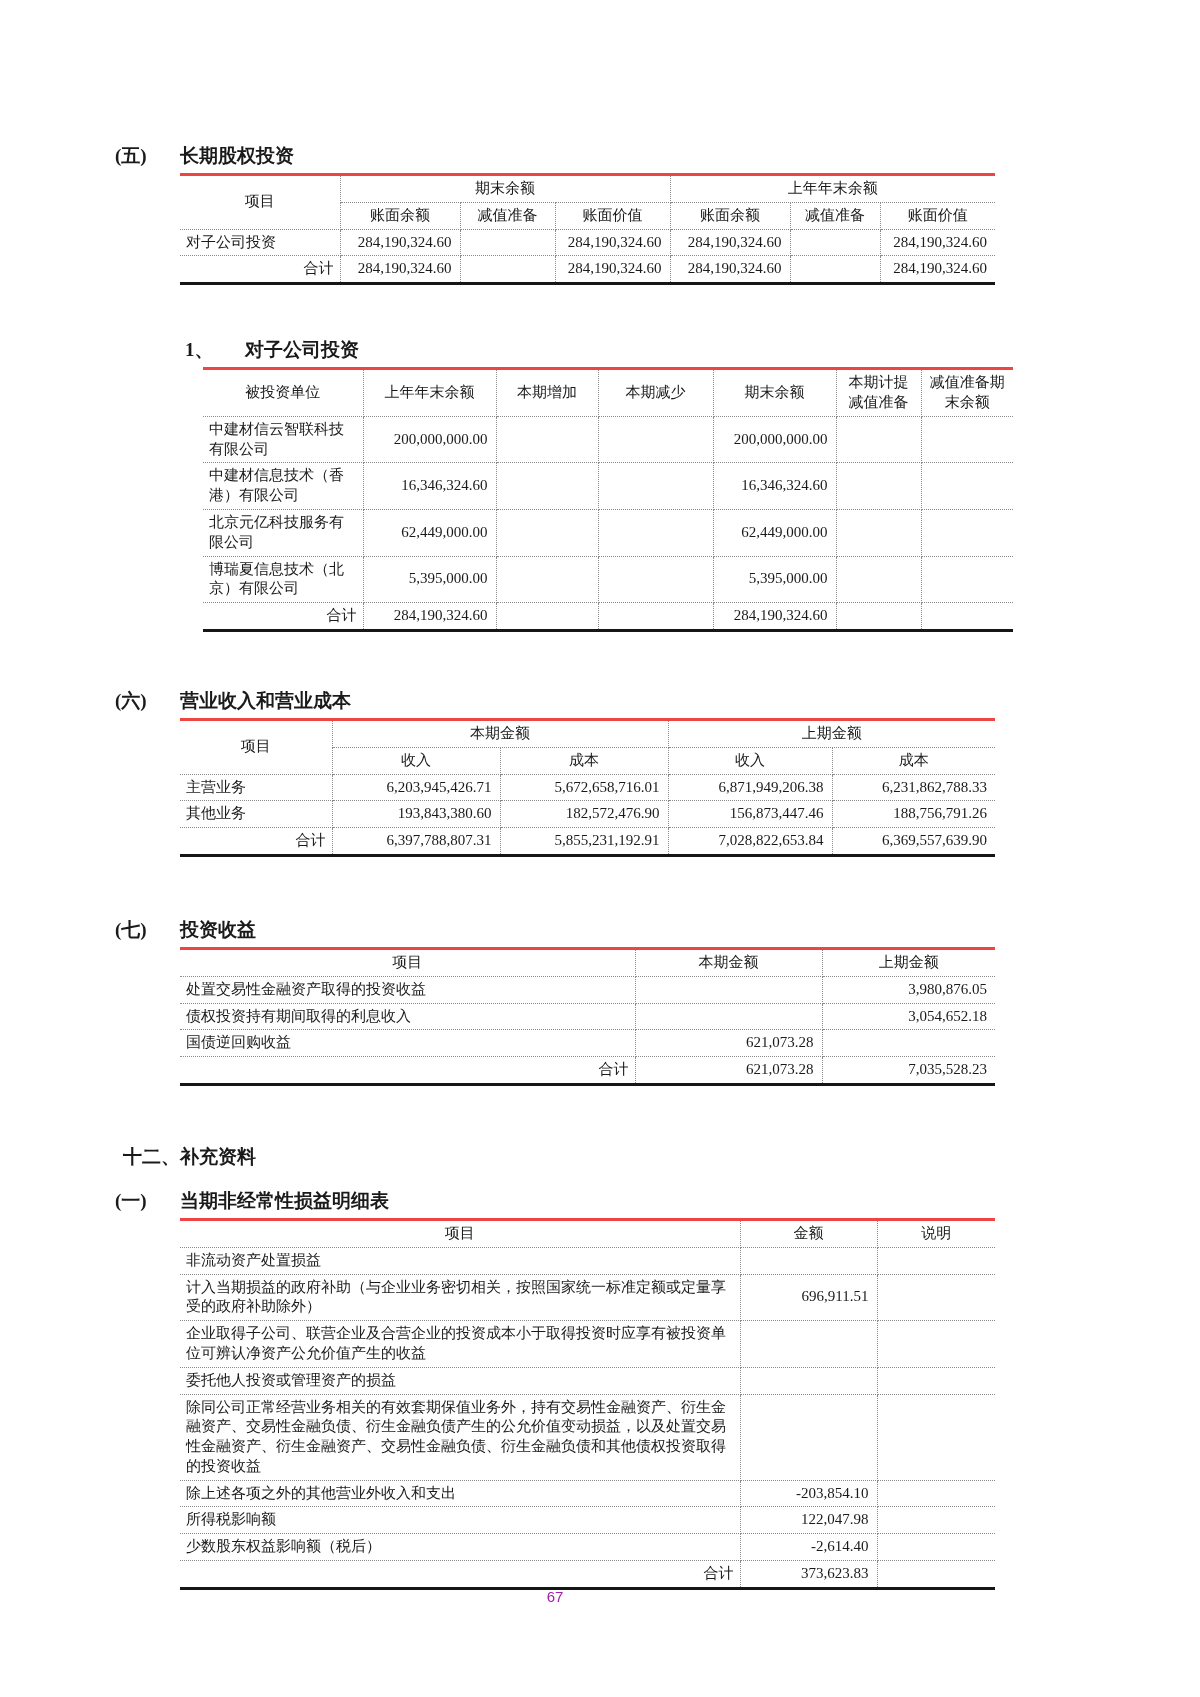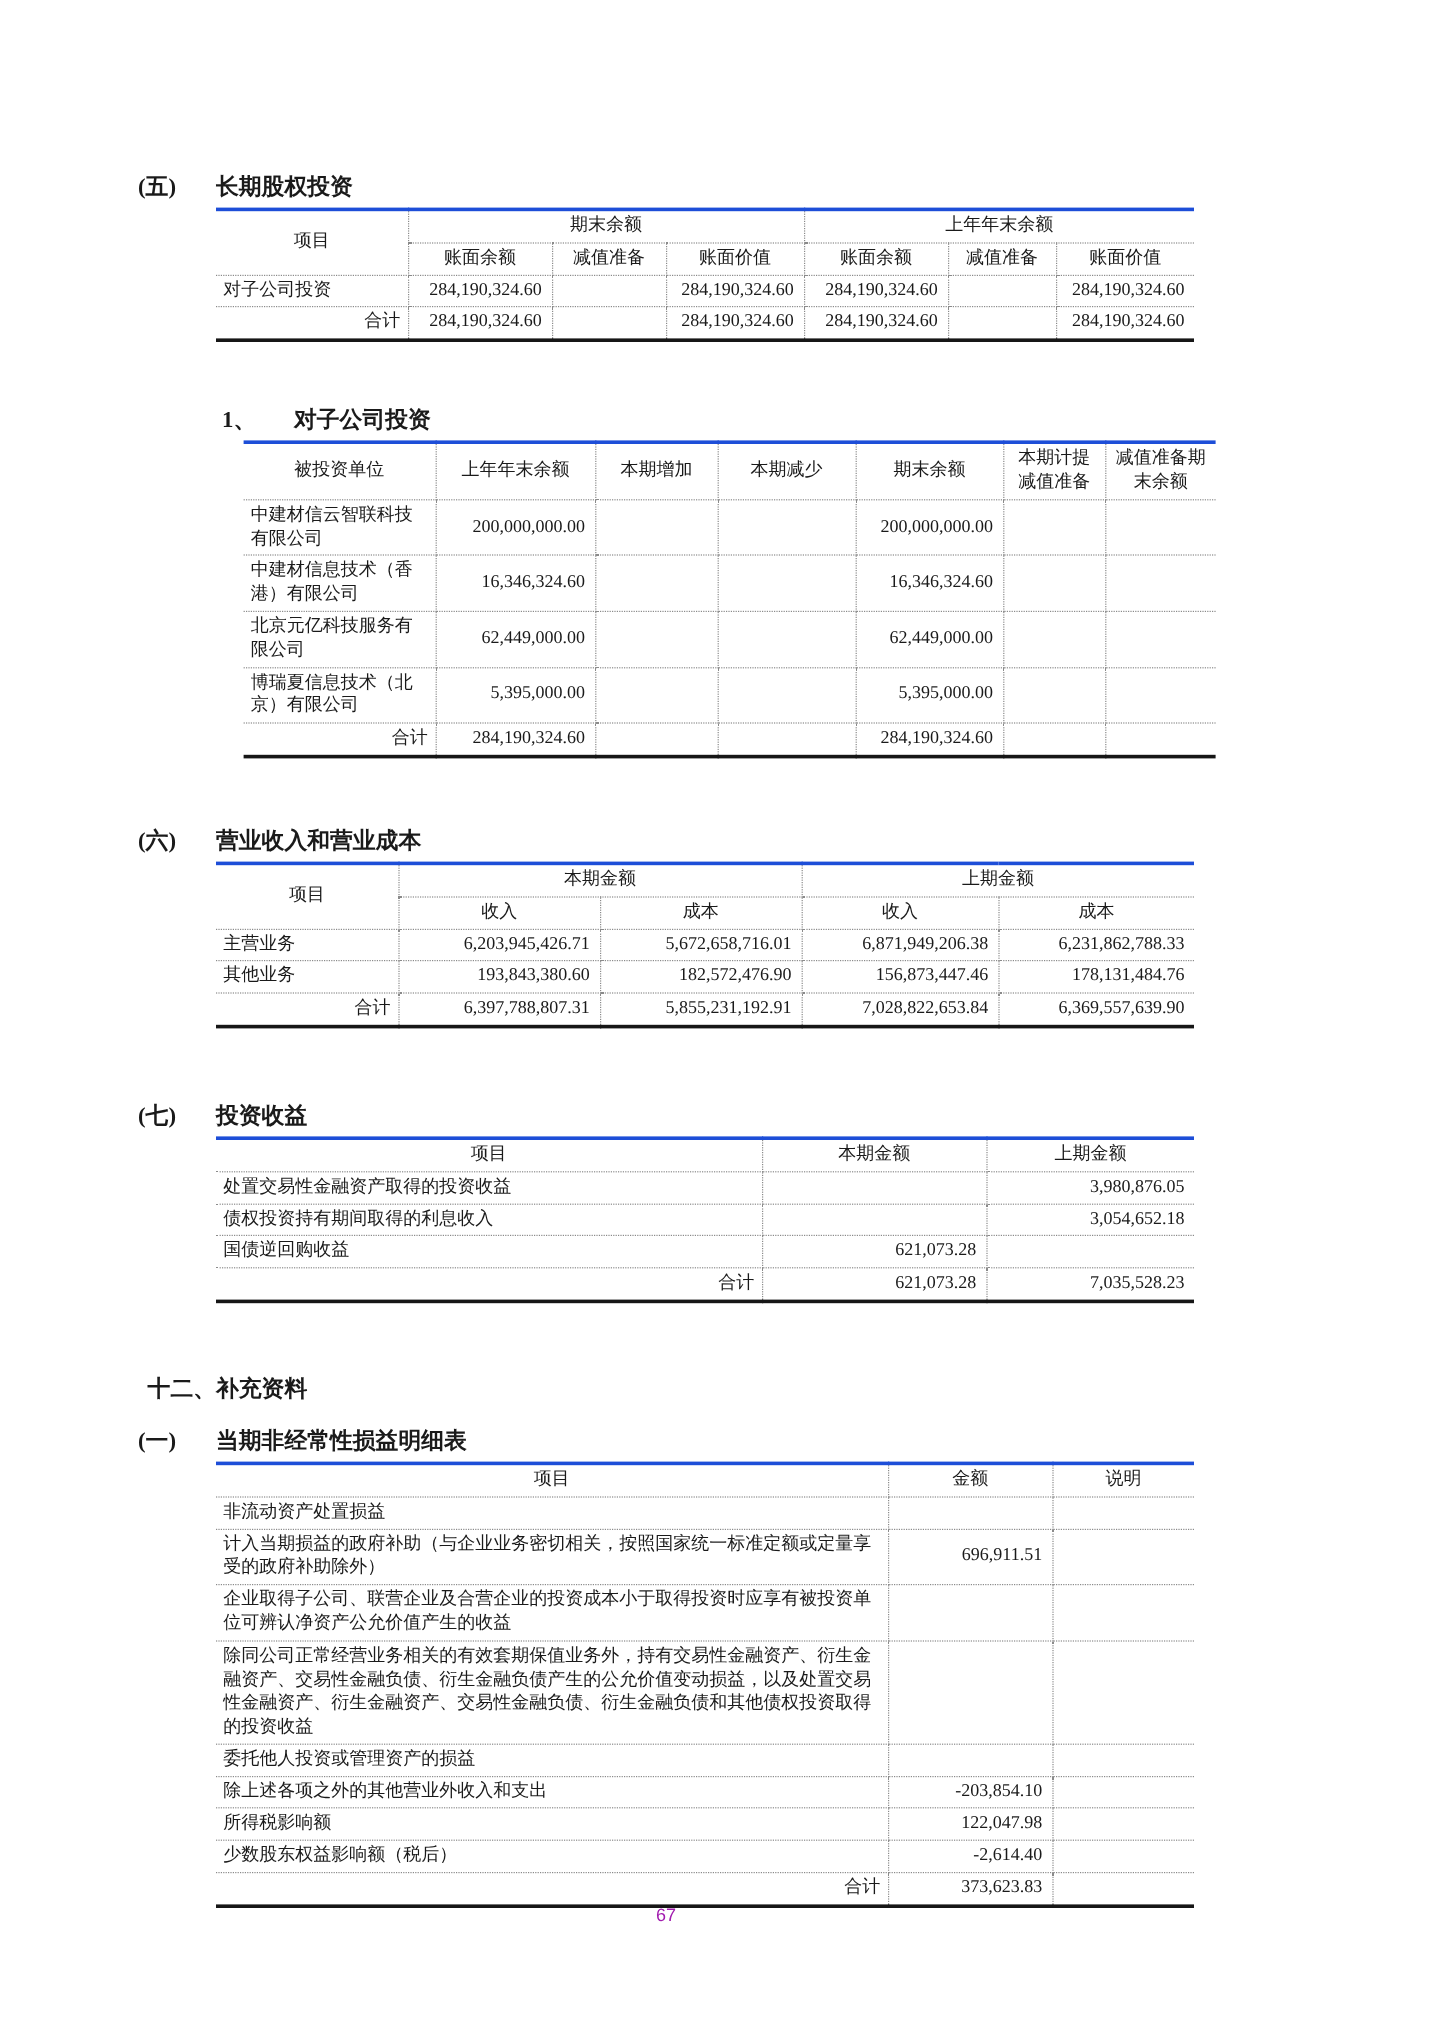--- a/index.html
+++ b/index.html
@@ -10,21 +10,21 @@
     color:#1a1a1a; overflow:hidden;
   }
   .page { position:relative; width:1200px; height:1697px; padding:143px 205px 0 115px; }
 
   .sec-head { display:flex; align-items:baseline; font-size:19px; font-weight:bold; margin-bottom:4px; }
   .sec-label { width:65px; flex:none; }
   .sec-head.indent1 { margin-left:70px; }
   .sec-head.indent1 .sec-label { width:60px; }
 
   table { border-collapse:collapse; table-layout:fixed; margin-left:65px;
-          border-top:3px solid #1d4ed8; border-bottom:3px solid #161616; }
+          border-top:3px solid #ef4444; border-bottom:3px solid #161616; }
   .t-s1 { margin-left:88px; }
   th, td { border:1px dotted #8a8a8a; font-weight:normal; font-size:15px;
            padding:3px 6px; vertical-align:middle; line-height:1.32; }
   tr > *:first-child { border-left:none; }
   tr > *:last-child  { border-right:none; }
   th { text-align:center; }
   td.item { text-align:left; }
   td.num  { text-align:right; padding-right:8px; }
   td.ctr  { text-align:right; }
   .gap52 { margin-top:52px; } .gap56 { margin-top:56px; }
@@ -189,21 +189,21 @@
       <td class="num">6,203,945,426.71</td>
       <td class="num">5,672,658,716.01</td>
       <td class="num">6,871,949,206.38</td>
       <td class="num">6,231,862,788.33</td>
     </tr>
     <tr>
       <td class="item">其他业务</td>
       <td class="num">193,843,380.60</td>
       <td class="num">182,572,476.90</td>
       <td class="num">156,873,447.46</td>
-      <td class="num">178,131,484.76</td>
+      <td class="num">188,756,791.26</td>
     </tr>
     <tr>
       <td class="ctr">合计</td>
       <td class="num">6,397,788,807.31</td>
       <td class="num">5,855,231,192.91</td>
       <td class="num">7,028,822,653.84</td>
       <td class="num">6,369,557,639.90</td>
     </tr>
   </tbody>
     </table>
@@ -277,26 +277,26 @@
       <td class="item">计入当期损益的政府补助（与企业业务密切相关，按照国家统一标准定额或定量享受的政府补助除外）</td>
       <td class="num">696,911.51</td>
       <td class="num"></td>
     </tr>
     <tr>
       <td class="item">企业取得子公司、联营企业及合营企业的投资成本小于取得投资时应享有被投资单位可辨认净资产公允价值产生的收益</td>
       <td class="num"></td>
       <td class="num"></td>
     </tr>
     <tr>
+      <td class="item">委托他人投资或管理资产的损益</td>
+      <td class="num"></td>
+      <td class="num"></td>
+    </tr>
+    <tr>
       <td class="item">除同公司正常经营业务相关的有效套期保值业务外，持有交易性金融资产、衍生金融资产、交易性金融负债、衍生金融负债产生的公允价值变动损益，以及处置交易性金融资产、衍生金融资产、交易性金融负债、衍生金融负债和其他债权投资取得的投资收益</td>
-      <td class="num"></td>
-      <td class="num"></td>
-    </tr>
-    <tr>
-      <td class="item">委托他人投资或管理资产的损益</td>
       <td class="num"></td>
       <td class="num"></td>
     </tr>
     <tr>
       <td class="item">除上述各项之外的其他营业外收入和支出</td>
       <td class="num">-203,854.10</td>
       <td class="num"></td>
     </tr>
     <tr>
       <td class="item">所得税影响额</td>

